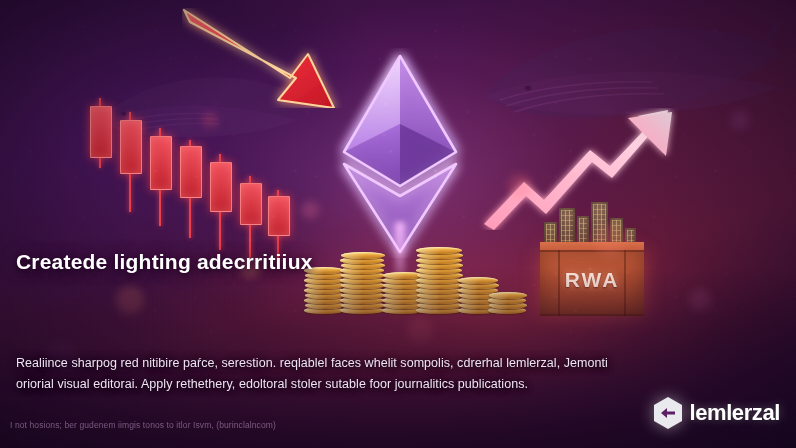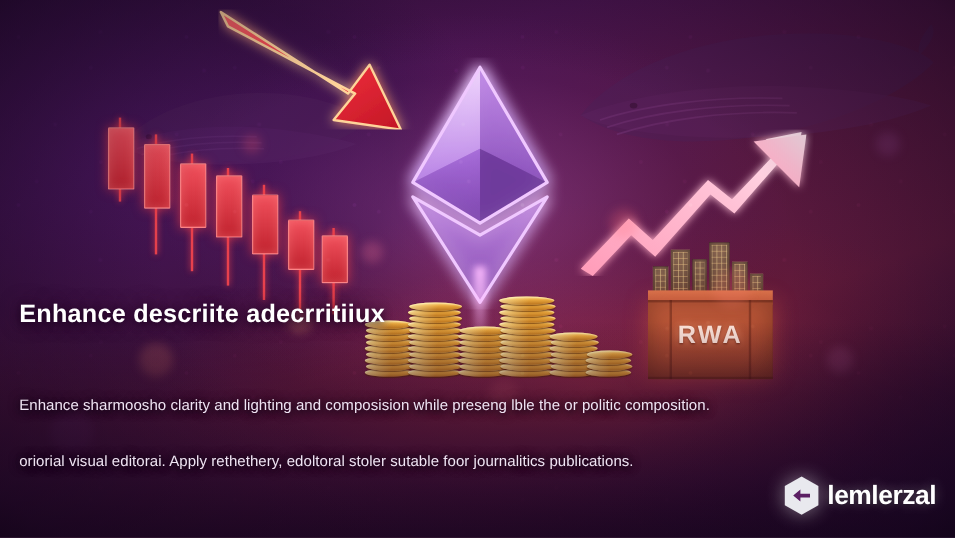--- a/index.html
+++ b/index.html
@@ -541,23 +541,24 @@
       <div class="bokeh" style="left: 407px; top: 317px; width: 26px; height: 26px; background: rgba(255, 120, 130, 0.16);"></div>
       <div class="bokeh" style="left: 730px; top: 110px; width: 20px; height: 20px; background: rgba(200, 110, 210, 0.16);"></div>
       <div class="bokeh" style="left: 202px; top: 112px; width: 16px; height: 16px; background: rgba(255, 90, 110, 0.22);"></div>
     </div>
 
   <div class="bg-noise"></div>
   <div class="bottom-scrim"></div>
   <div class="bg-vignette"></div>
 
   <div id="text-layer">
-    <div class="headline">Enhance descriite adecrritiiux</div>
-    <div class="body-line" id="body1">Enhance sharmoosho clarity  and lighting and  composision while preseng lble the or politic composition.</div>
+    <div class="headline">Createde lighting adecrritiiux</div>
+    <div class="body-line" id="body2">Realiince sharpog red nitibire paŕce,  serestion. reqlablel faces whelit sompolis, cdrerhal lemlerzal, Jemonti</div>
     <div class="body-line" id="body3">oriorial visual editorai. Apply rethethery, edoltoral stoler sutable foor journalitics publications.</div>
+    <div class="fineprint">I not hosions; ber gudenem iimgis tonos to itlor Isvm, (burinclalncom)</div>
   </div>
 
   <div id="logo">
     <span class="mark">
       <svg viewBox="0 0 32 34" width="32" height="34" aria-hidden="true">
         <path d="M16 1 L30 9 L30 25 L16 33 L2 25 L2 9 Z" fill="#e9e9ee"></path>
         <path d="M9 17 L15 12 L15 15.4 L23 15.4 L23 18.6 L15 18.6 L15 22 Z" fill="#5c1f63"></path>
       </svg>
     </span>
     <span class="wordmark">lemlerzal</span>

